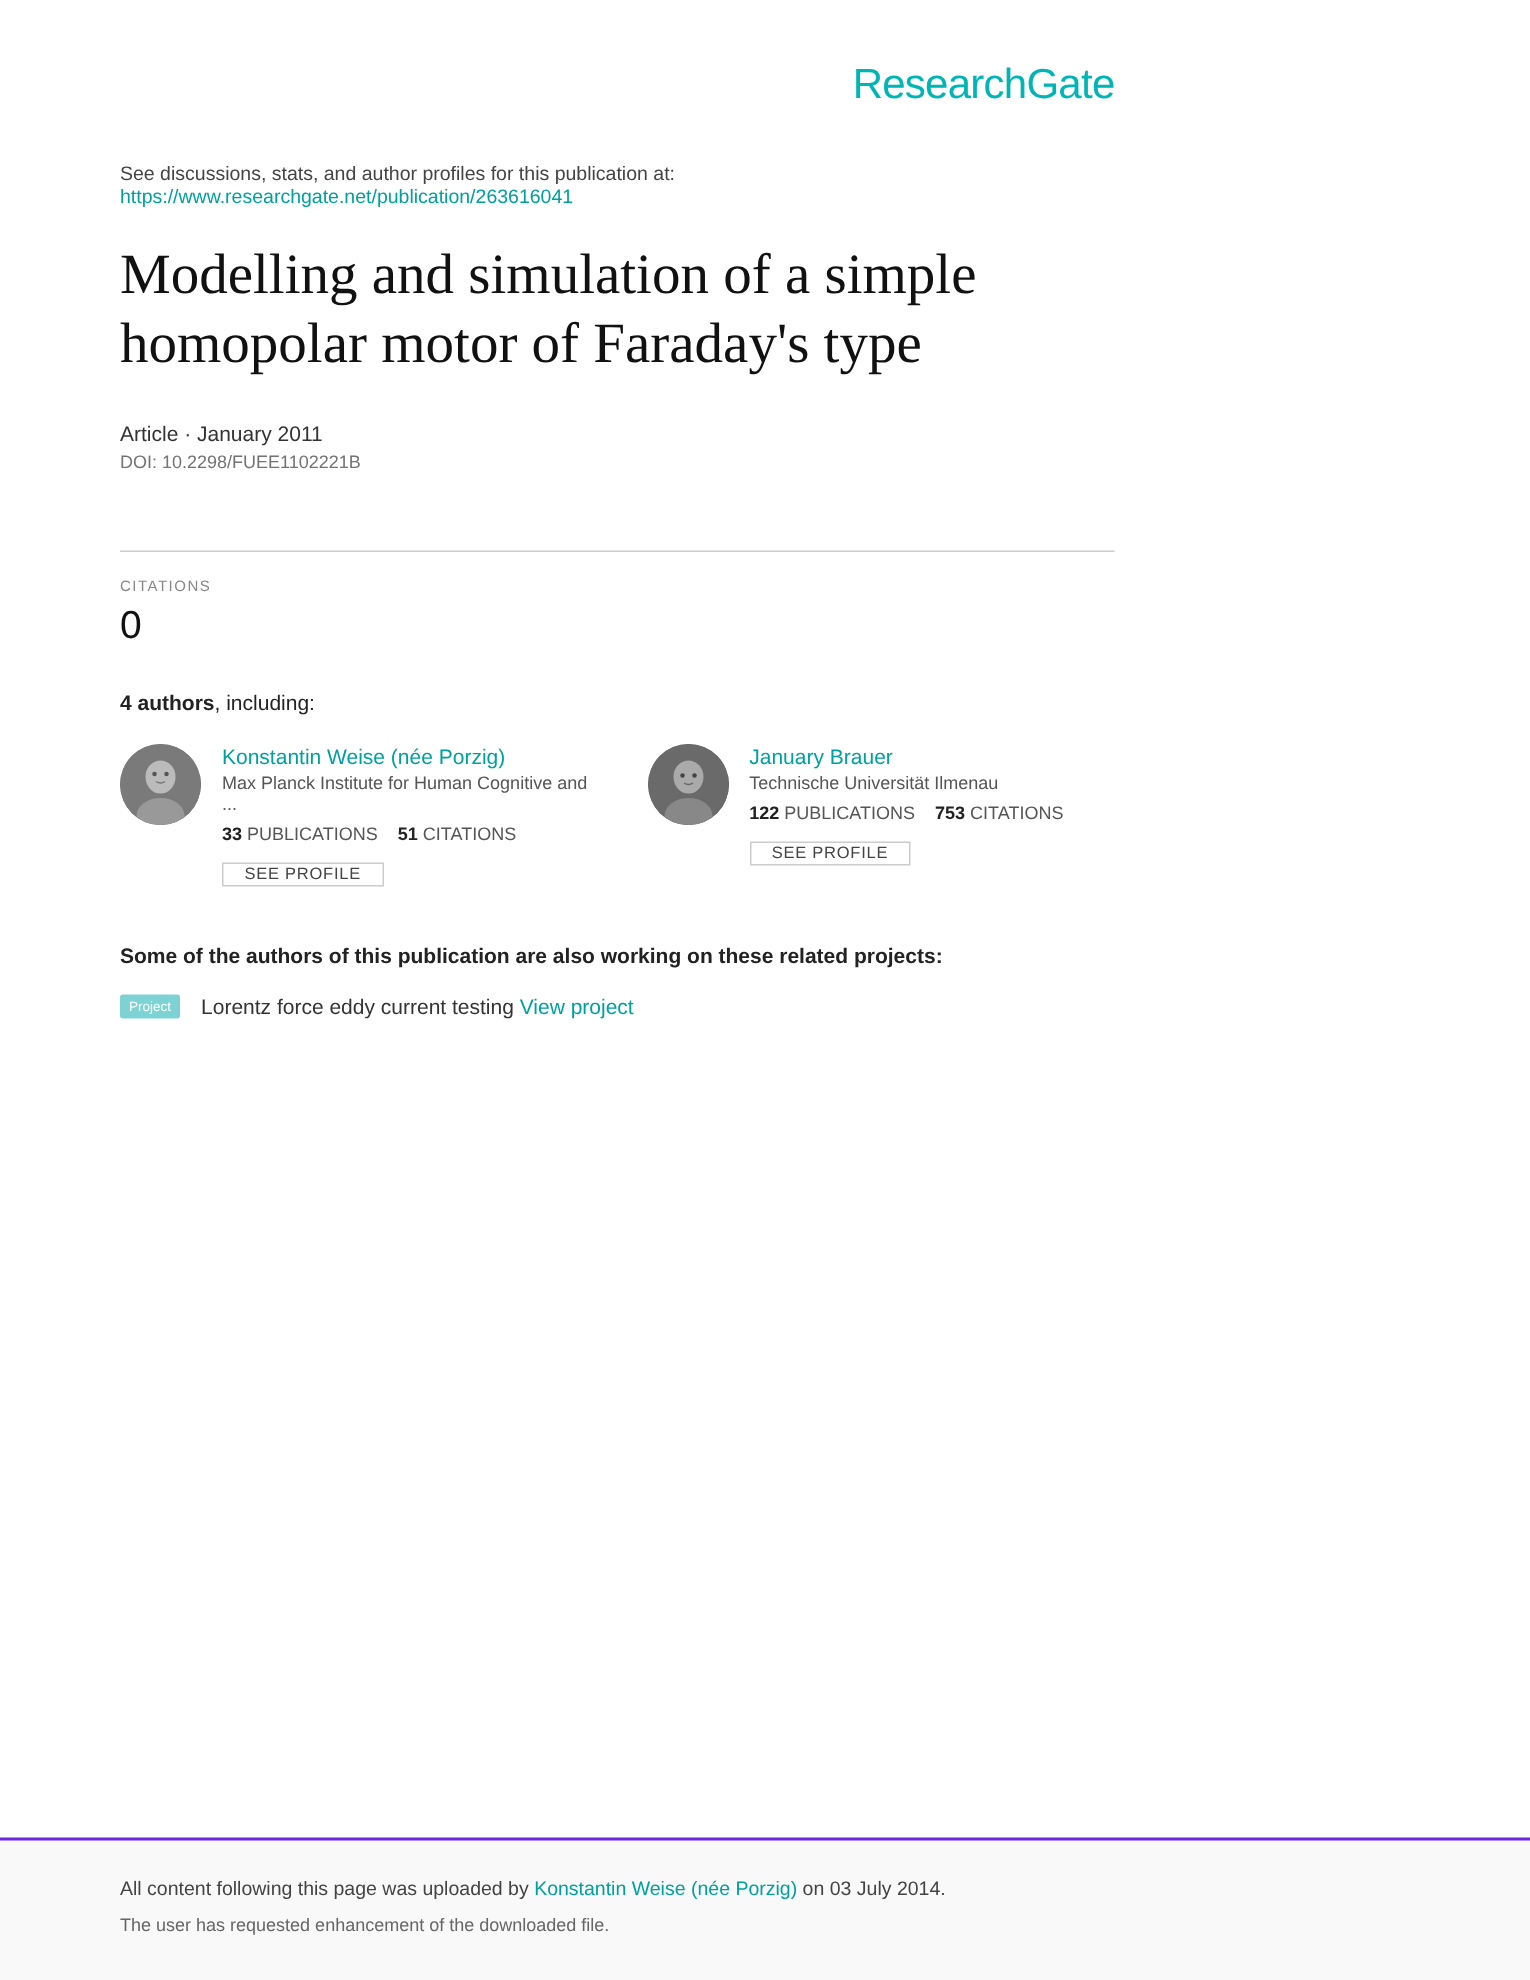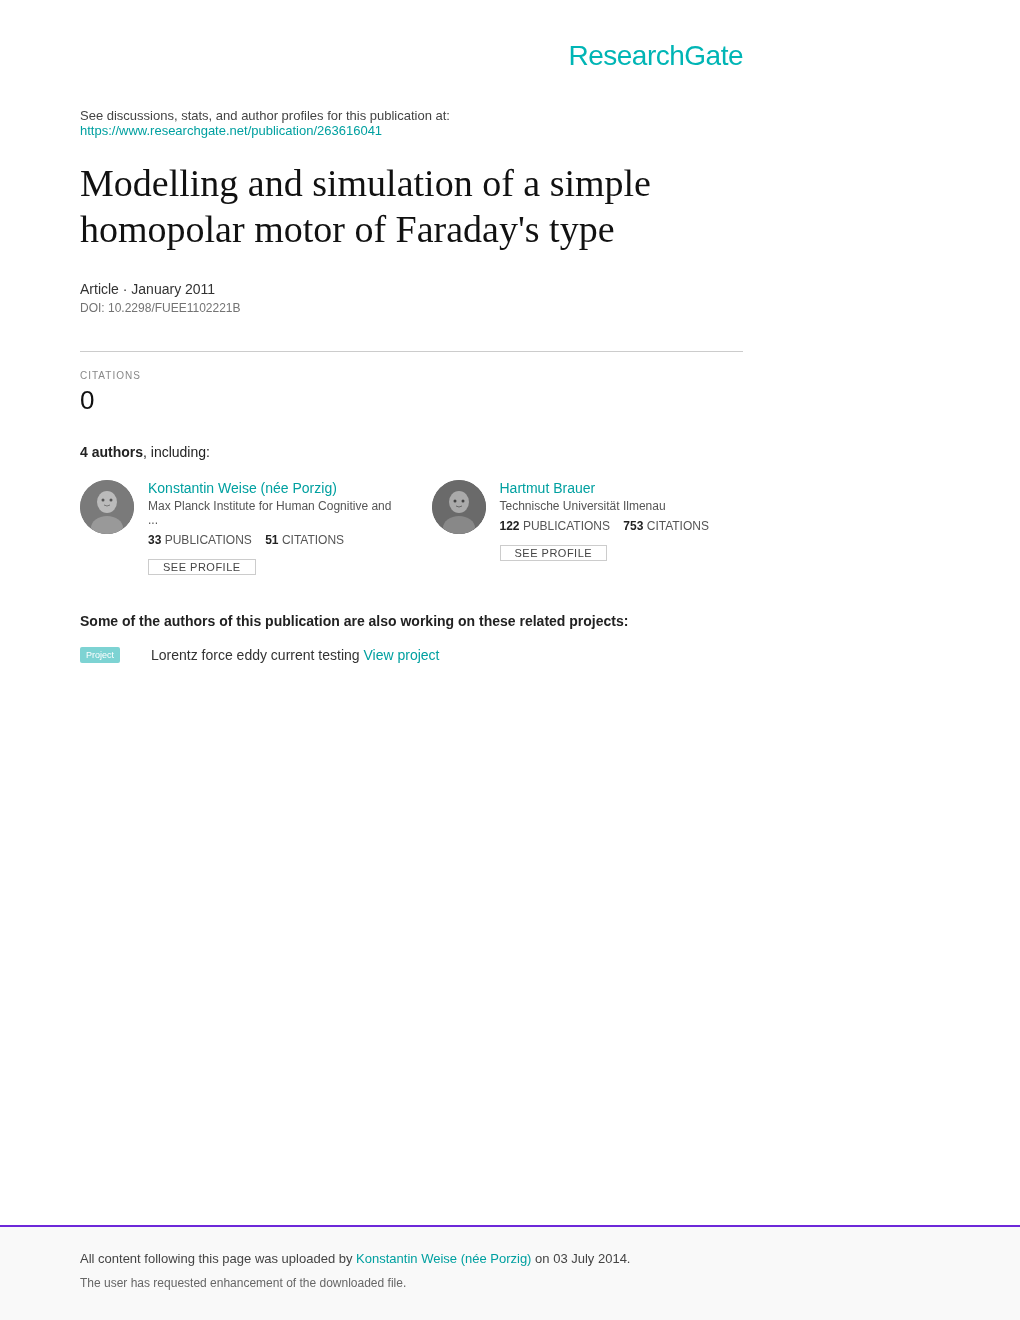--- a/index.html
+++ b/index.html
@@ -47,21 +47,21 @@
     .paper-title {
       font-family: Georgia, serif;
       font-size: 38px;
       font-weight: normal;
       color: #111;
       line-height: 1.22;
       margin-bottom: 28px;
     }
     
     .article-meta {
-      margin-bottom: 18px;
+      margin-bottom: 34px;
     }
     .article-type {
       font-family: Arial, sans-serif;
       font-size: 14px;
       color: #333;
       margin-bottom: 4px;
     }
     .article-doi {
       font-family: Arial, sans-serif;
       font-size: 12px;
@@ -187,21 +187,21 @@
     .related-heading {
       font-family: Arial, sans-serif;
       font-size: 14px;
       color: #222;
       font-weight: bold;
       margin-bottom: 18px;
     }
     .project-row {
       display: flex;
       align-items: center;
-      gap: 31px;
+      gap: 14px;
       margin-bottom: 20px;
     }
     .project-badge {
       background: #7dd3d3;
       color: #fff;
       font-family: Arial, sans-serif;
       font-size: 9px;
       padding: 3px 6px;
       border-radius: 2px;
       text-transform: none;
@@ -318,21 +318,21 @@
           <svg class="avatar-svg" viewBox="0 0 54 54" xmlns="http://www.w3.org/2000/svg">
             <rect width="54" height="54" rx="27" fill="#6a6a6a"></rect>
             <ellipse cx="27" cy="22" rx="10" ry="11" fill="#aaa"></ellipse>
             <ellipse cx="27" cy="48" rx="16" ry="12" fill="#888"></ellipse>
             <circle cx="23" cy="21" r="1.5" fill="#444"></circle>
             <circle cx="31" cy="21" r="1.5" fill="#444"></circle>
             <path d="M24 26 Q27 28 30 26" stroke="#666" stroke-width="1" fill="none"></path>
           </svg>
         </div>
         <div class="author-info">
-          <a class="author-name">Hartmut Brauer</a>
+          <a class="author-name">January Brauer</a>
           <div class="author-affiliation">Technische Universität Ilmenau</div>
           <div class="author-stats">
             <strong>122</strong>
             <span>PUBLICATIONS</span>
             &nbsp;&nbsp;
             <strong>753</strong>
             <span>CITATIONS</span>
           </div>
           <a class="see-profile-btn">SEE PROFILE</a>
         </div>

